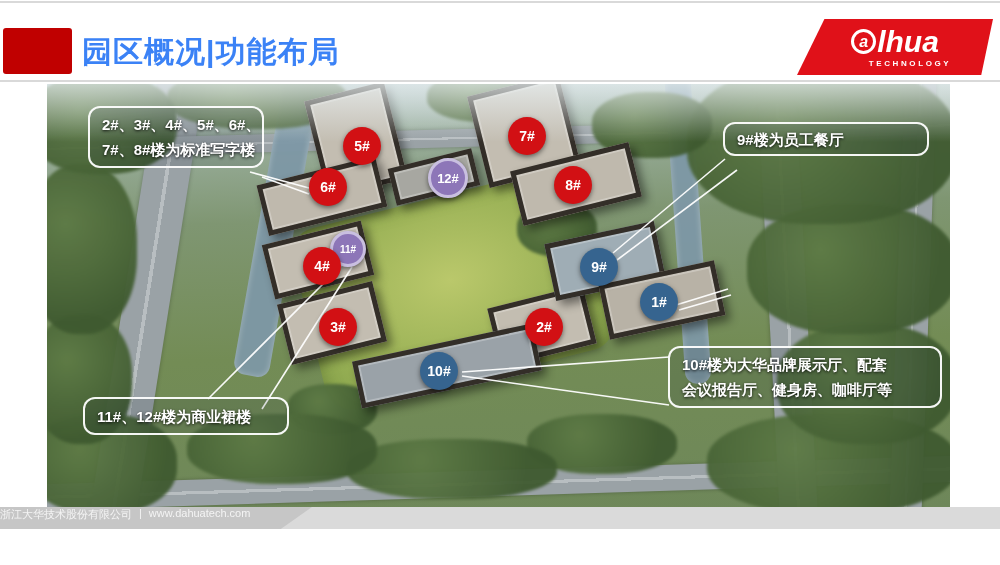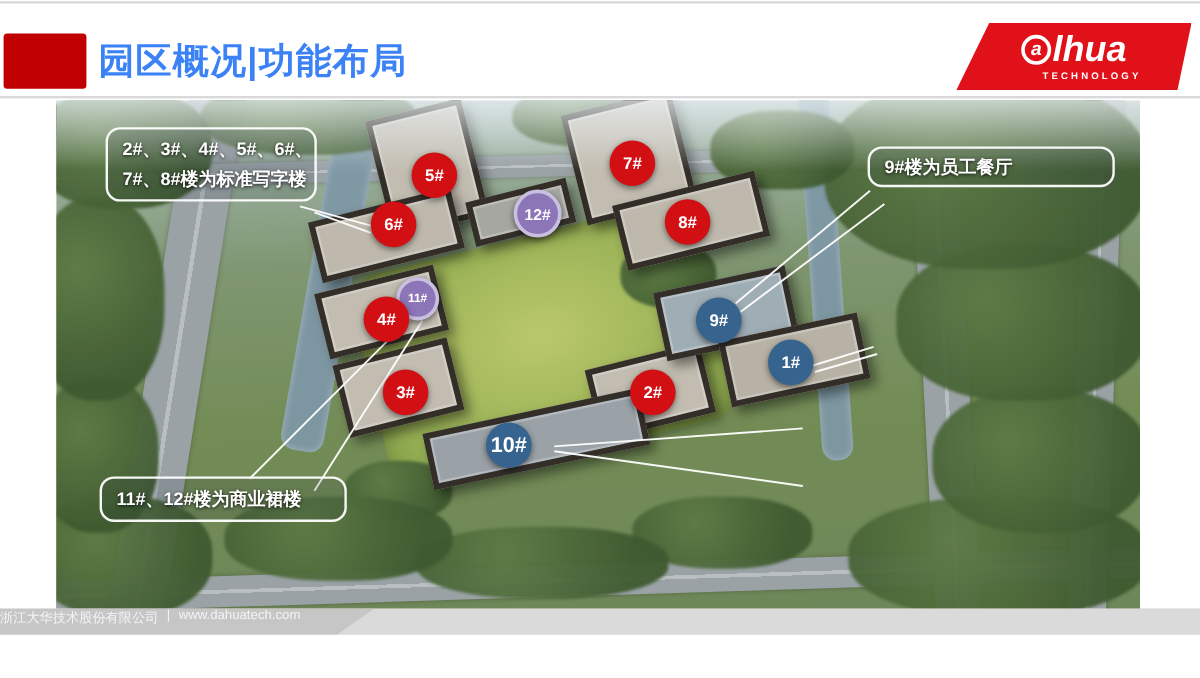--- a/index.html
+++ b/index.html
@@ -143,27 +143,31 @@
       <div class="marker red" style="left: 461px; top: 33px; width: 38px; height: 38px; font-size: 14px;">7#</div>
       <div class="marker red" style="left: 262px; top: 84px; width: 38px; height: 38px; font-size: 14px;">6#</div>
       <div class="marker purple" style="left: 381px; top: 74px; width: 40px; height: 40px; font-size: 13px;">12#</div>
       <div class="marker red" style="left: 507px; top: 82px; width: 38px; height: 38px; font-size: 14px;">8#</div>
       <div class="marker purple" style="left: 283px; top: 147px; width: 36px; height: 36px; font-size: 10px;">11#</div>
       <div class="marker red" style="left: 256px; top: 163px; width: 38px; height: 38px; font-size: 14px;">4#</div>
       <div class="marker blue" style="left: 533px; top: 164px; width: 38px; height: 38px; font-size: 14px;">9#</div>
       <div class="marker blue" style="left: 593px; top: 199px; width: 38px; height: 38px; font-size: 14px;">1#</div>
       <div class="marker red" style="left: 272px; top: 224px; width: 38px; height: 38px; font-size: 14px;">3#</div>
       <div class="marker red" style="left: 478px; top: 224px; width: 38px; height: 38px; font-size: 14px;">2#</div>
-      <div class="marker blue" style="left: 358px; top: 268px; width: 38px; height: 38px; font-size: 18px;">10#</div>
+      <div class="marker blue" style="left: 373px; top: 268px; width: 38px; height: 38px; font-size: 14px;">10#</div>
       <div class="callout" style="left: 41px; top: 22px; width: 176px; height: 62px;">
         <div class="callout-line">2#、3#、4#、5#、6#、</div>
         <div class="callout-line">7#、8#楼为标准写字楼</div>
       </div>
       <div class="callout" style="left: 676px; top: 38px; width: 206px; height: 34px;">
         <div class="callout-line">9#楼为员工餐厅</div>
+      </div>
+      <div class="callout" style="left: 621px; top: 262px; width: 274px; height: 62px;">
+        <div class="callout-line">10#楼为大华品牌展示厅、配套</div>
+        <div class="callout-line">会议报告厅、健身房、咖啡厅等</div>
       </div>
       <div class="callout" style="left: 36px; top: 313px; width: 206px; height: 38px;">
         <div class="callout-line">11#、12#楼为商业裙楼</div>
       </div>
     </div>
 
   <div class="footer-strip">
     <div class="footer-tab">
       <span>浙江大华技术股份有限公司</span>
       <span class="sep">|</span>

